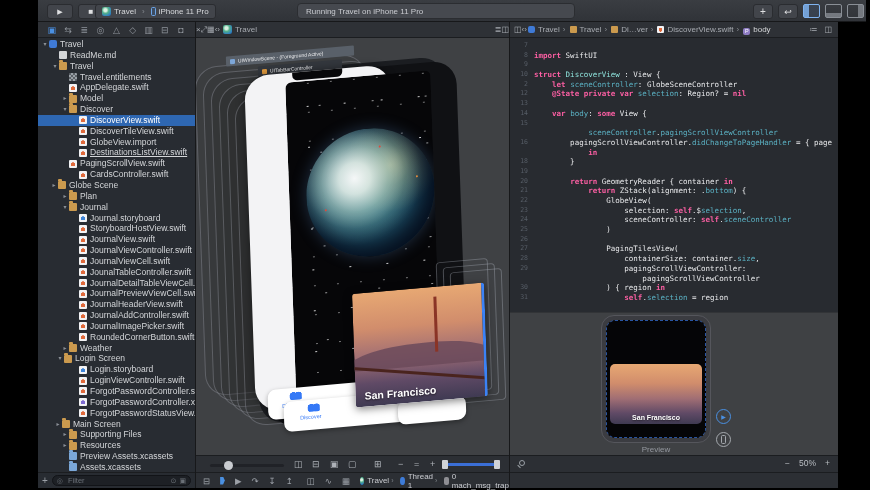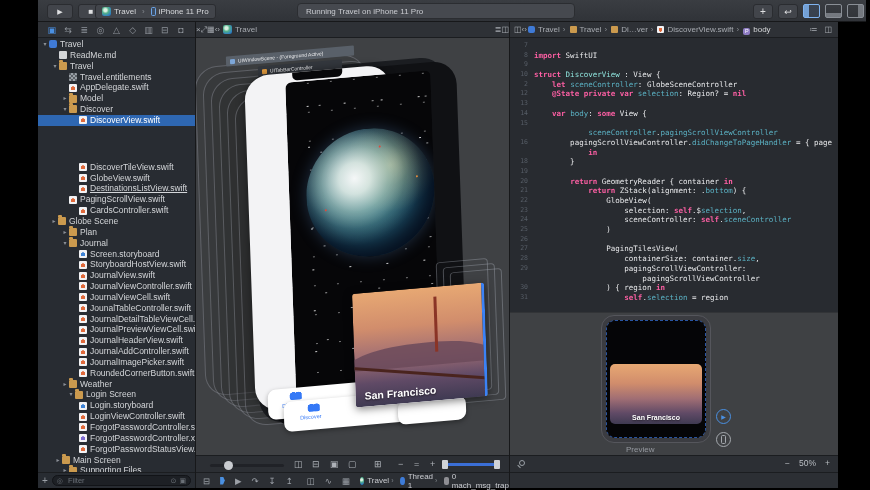--- a/index.html
+++ b/index.html
@@ -135,21 +135,21 @@
 
   
   #previewarea{position:relative;flex:1;background:#3f4144;border-top:1px solid #323437;overflow:hidden;}
   #miniphone{position:absolute;left:91px;top:2px;width:110px;height:128px;background:#3b3c41;border:1px solid #55565c;
     border-radius:13px;padding:4px;}
   #miniscreen{position:relative;width:100%;height:100%;background:#050507;border-radius:9px;
     border:1px dashed rgba(62,130,247,.65);overflow:hidden;}
   #minicard{position:absolute;left:3px;right:3px;bottom:13px;height:60px;border-radius:5px;overflow:hidden;
     background:linear-gradient(180deg,#e7a873 0%,#d18d6c 32%,#a06e74 58%,#604a66 82%,#3f3a52 100%);}
   #minicard .card-title{font-size:7px;left:50%;transform:translateX(-50%);bottom:3px;white-space:nowrap;}
-  #preview-label{position:absolute;left:116px;top:132px;width:60px;font-size:8px;color:#9599a0;}
+  #preview-label{position:absolute;left:116px;top:132px;width:60px;text-align:center;font-size:8px;color:#9599a0;}
   .pvbtn{position:absolute;width:15px;height:15px;border-radius:50%;display:flex;align-items:center;justify-content:center;}
   #pv-live{left:206px;top:96px;border:1.5px solid #4a90e2;color:#4a90e2;font-size:6px;}
   #pv-device{left:206px;top:119px;border:1.5px solid #a5a9ae;}
   #pv-device span{width:5px;height:9px;border:1px solid #a5a9ae;border-radius:1.5px;display:block;}
   #editor-bottom{height:17px;background:#2c2f34;border-top:1px solid #1b1d20;position:relative;flex:none;}
   .pin-ic{position:absolute;left:9px;top:4px;width:6px;height:6px;border:1.2px solid #9aa0a6;border-radius:50%;}
   .pin-ic::after{content:"";position:absolute;left:-3px;top:5px;width:4px;height:1.2px;background:#9aa0a6;transform:rotate(45deg);}
   #zoomctl{position:absolute;right:8px;top:2px;display:flex;gap:9px;align-items:center;color:#b9bdc2;font-size:8.5px;}
   #emptyrow{height:16px;background:#2c2f34;border-top:1px solid #1b1d20;flex:none;}
 </style>
@@ -237,29 +237,29 @@
             <div class="trow" style="padding-left: 23px;">
               <span class="disc">▾</span>
               <span class="ti ti-folder"></span>
               <span class="tlabel">Discover</span>
             </div>
             <div class="trow sel" style="padding-left: 33px;">
               <span class="disc"></span>
               <span class="ti ti-swift"></span>
               <span class="tlabel">DiscoverView.swift</span>
             </div>
-            <div class="trow" style="padding-left: 33px; margin-top: 36px;">
+            <div class="trow" style="padding-left: 33px;">
               <span class="disc"></span>
               <span class="ti ti-swift"></span>
               <span class="tlabel">DiscoverTileView.swift</span>
             </div>
             <div class="trow" style="padding-left: 33px;">
               <span class="disc"></span>
               <span class="ti ti-swift"></span>
-              <span class="tlabel">GlobeView.swift</span>
+              <span class="tlabel">GlobeView.import</span>
             </div>
             <div class="trow" style="padding-left: 33px; text-decoration: underline;">
               <span class="disc"></span>
               <span class="ti ti-swift"></span>
               <span class="tlabel">DestinationsListView.swift</span>
             </div>
             <div class="trow" style="padding-left: 23px;">
               <span class="disc"></span>
               <span class="ti ti-swift"></span>
               <span class="tlabel">PagingScrollView.swift</span>
@@ -280,21 +280,21 @@
               <span class="tlabel">Plan</span>
             </div>
             <div class="trow" style="padding-left: 23px;">
               <span class="disc">▾</span>
               <span class="ti ti-folder"></span>
               <span class="tlabel">Journal</span>
             </div>
             <div class="trow" style="padding-left: 33px;">
               <span class="disc"></span>
               <span class="ti ti-sb"></span>
-              <span class="tlabel">Screen.storyboard</span>
+              <span class="tlabel">Journal.storyboard</span>
             </div>
             <div class="trow" style="padding-left: 33px;">
               <span class="disc"></span>
               <span class="ti ti-swift"></span>
               <span class="tlabel">StoryboardHostView.swift</span>
             </div>
             <div class="trow" style="padding-left: 33px;">
               <span class="disc"></span>
               <span class="ti ti-swift"></span>
               <span class="tlabel">JournalView.swift</span>
@@ -342,21 +342,21 @@
             <div class="trow" style="padding-left: 33px;">
               <span class="disc"></span>
               <span class="ti ti-swift"></span>
               <span class="tlabel">RoundedCornerButton.swift</span>
             </div>
             <div class="trow" style="padding-left: 23px;">
               <span class="disc">▸</span>
               <span class="ti ti-folder"></span>
               <span class="tlabel">Weather</span>
             </div>
-            <div class="trow" style="padding-left: 29px;">
+            <div class="trow" style="padding-left: 18px;">
               <span class="disc">▾</span>
               <span class="ti ti-folder"></span>
               <span class="tlabel">Login Screen</span>
             </div>
             <div class="trow" style="padding-left: 33px;">
               <span class="disc"></span>
               <span class="ti ti-sb"></span>
               <span class="tlabel">Login.storyboard</span>
             </div>
             <div class="trow" style="padding-left: 33px;">

